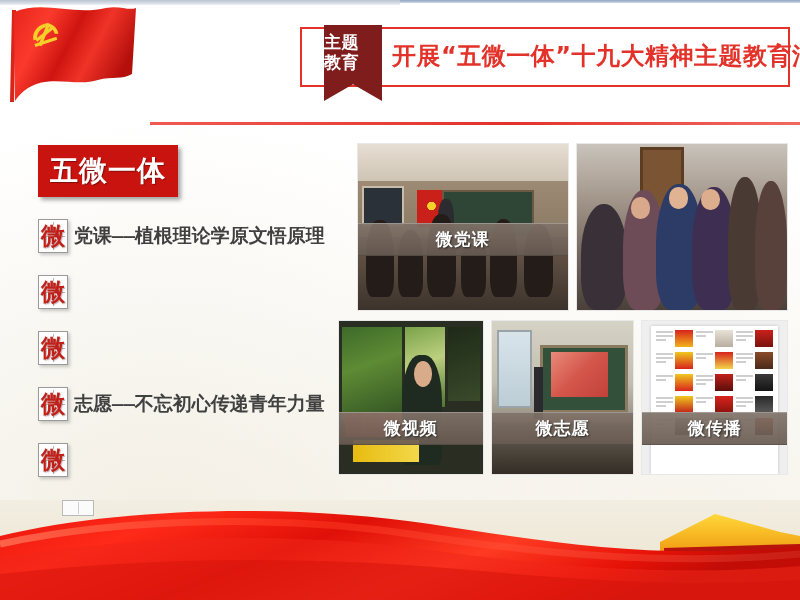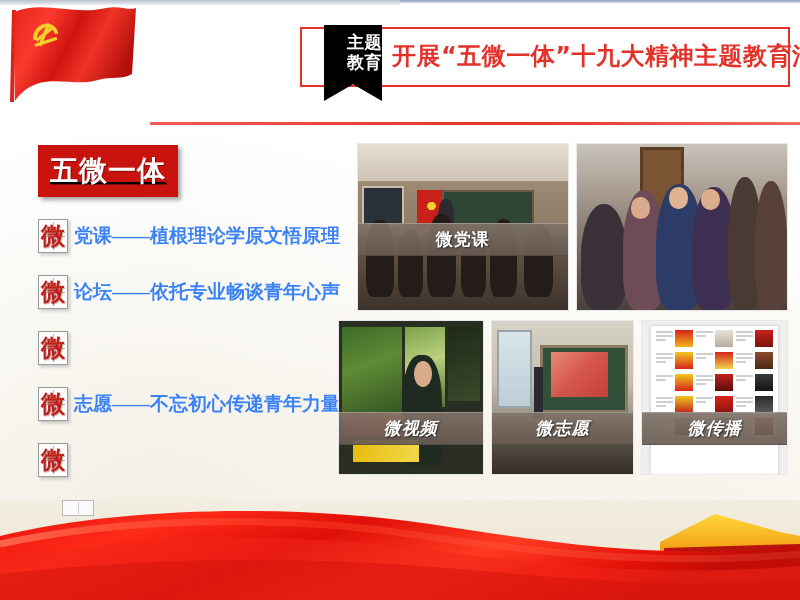--- a/index.html
+++ b/index.html
@@ -73,26 +73,26 @@
     border: 2px solid #e2322a;
     box-sizing: border-box;
     background: #ffffff;
   }
   .ribbon {
     position: absolute;
     left: 24px;
     top: -2px;
     width: 58px;
     height: 76px;
-    background: #000000;
+    background: #7f1d1d;
     z-index: 3;
     clip-path: polygon(0 0, 100% 0, 100% 100%, 50% 78%, 0 100%);
     display: flex;
     flex-direction: column;
-    align-items: flex-end;
+    align-items: flex-start;
     justify-content: flex-start;
     padding-top: 7px;
     box-sizing: border-box;
   }
   .ribbon span {
     display: block;
     color: #fff;
     font-size: 17px;
     font-weight: bold;
     line-height: 20px;
@@ -135,21 +135,20 @@
   .wwyt-badge {
     position: relative;
     width: 140px;
     height: 52px;
     background: #c9130e;
     box-shadow: 3px 3px 4px rgba(60,60,60,.45);
     display: flex;
     align-items: center;
     justify-content: center;
     margin-left: 8px;
-    text-decoration: underline;
   }
   .wwyt-badge span {
     color: #ffffff;
     font-size: 28px;
     font-weight: bold;
     letter-spacing: 1px;
     font-family: "DejaVu Sans", "Liberation Sans", sans-serif;
     text-shadow: 1px 1px 1px rgba(0,0,0,.35);
   }
 
@@ -195,26 +194,26 @@
     align-items: center;
     justify-content: center;
     color: #c0201a;
     font-size: 24px;
     font-weight: bold;
     font-family: "DejaVu Sans", "Liberation Sans", sans-serif;
     text-shadow: 1px 1px 1px rgba(80,0,0,.3);
     z-index: 2;
   }
   .item-text {
-    color: #3b82f6;
+    color: #404040;
     font-size: 19px;
     font-weight: bold;
     white-space: nowrap;
     letter-spacing: 0px;
-    font-family: Liberation Serif, serif;
+    font-family: Liberation Mono, monospace;
   }
 
   
   .photo-grid {
     position: absolute;
     left: 338px;
     top: 143px;
     width: 450px;
     z-index: 22;
   }
@@ -251,21 +250,21 @@
     justify-content: center;
     color: #ffffff;
     font-size: 17px;
     font-weight: bold;
     letter-spacing: 1px;
     text-shadow: 1px 1px 2px rgba(0,0,0,.6);
     font-family: "DejaVu Sans", "Liberation Sans", sans-serif;
     z-index: 5;
   }
   .cap-top { bottom: 54px; }
-  .cap-bot { bottom: 29px; font-style: italic; }
+  .cap-bot { bottom: 29px; }
 
   
   .ph-classroom {
     position: absolute; inset: 0;
     background:
       linear-gradient(to bottom, #cfc3b0 0%, #c6b9a6 22%, #8a7a68 23%, #6d5e4f 100%);
   }
   .ph-classroom .ceiling {
     position: absolute; left:0; top:0; right:0; height: 22%;
     background: linear-gradient(to bottom, #e6ded2, #cfc4b4);
@@ -475,21 +474,20 @@
         <div class="wei-box">
           <div class="wei-char">微</div>
         </div>
         <div class="item-text">党课——植根理论学原文悟原理</div>
       </div>
 
       <div class="list-item">
         <div class="wei-box">
           <div class="wei-char">微</div>
         </div>
-        <div class="item-text">论坛——依托专业畅谈青年心声</div>
       </div>
 
       <div class="list-item">
         <div class="wei-box">
           <div class="wei-char">微</div>
         </div>
       </div>
 
       <div class="list-item">
         <div class="wei-box">

